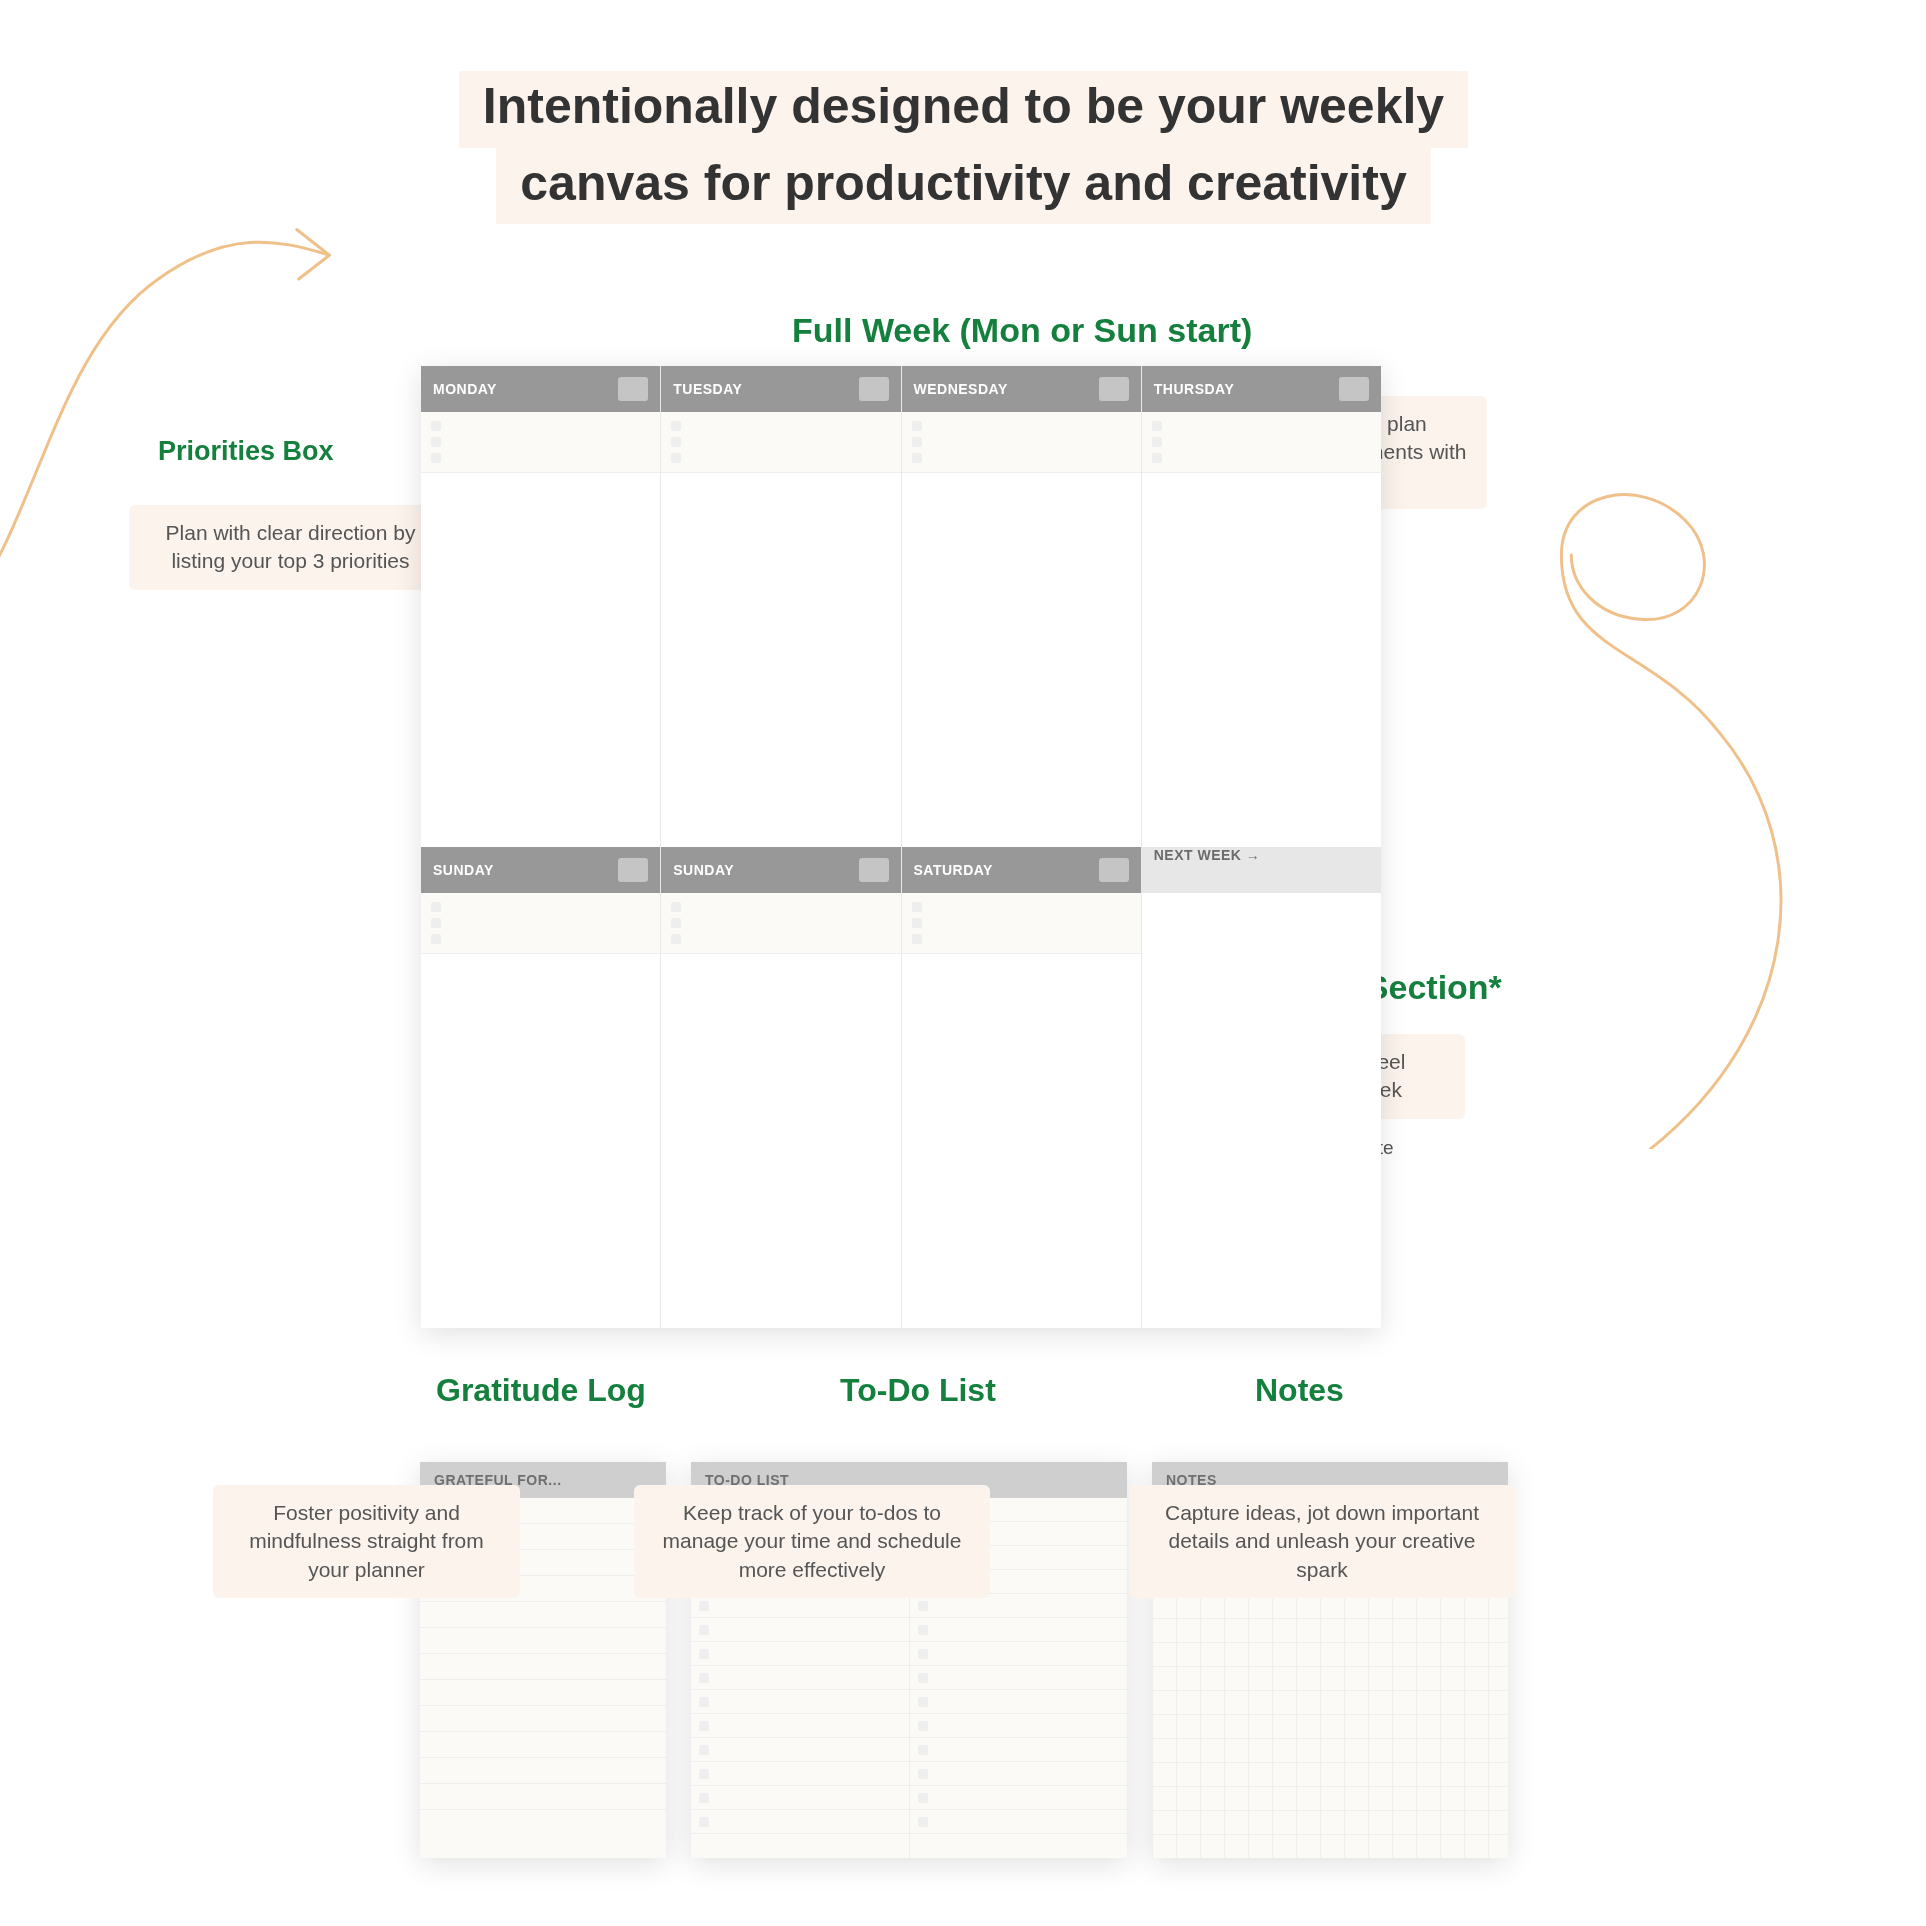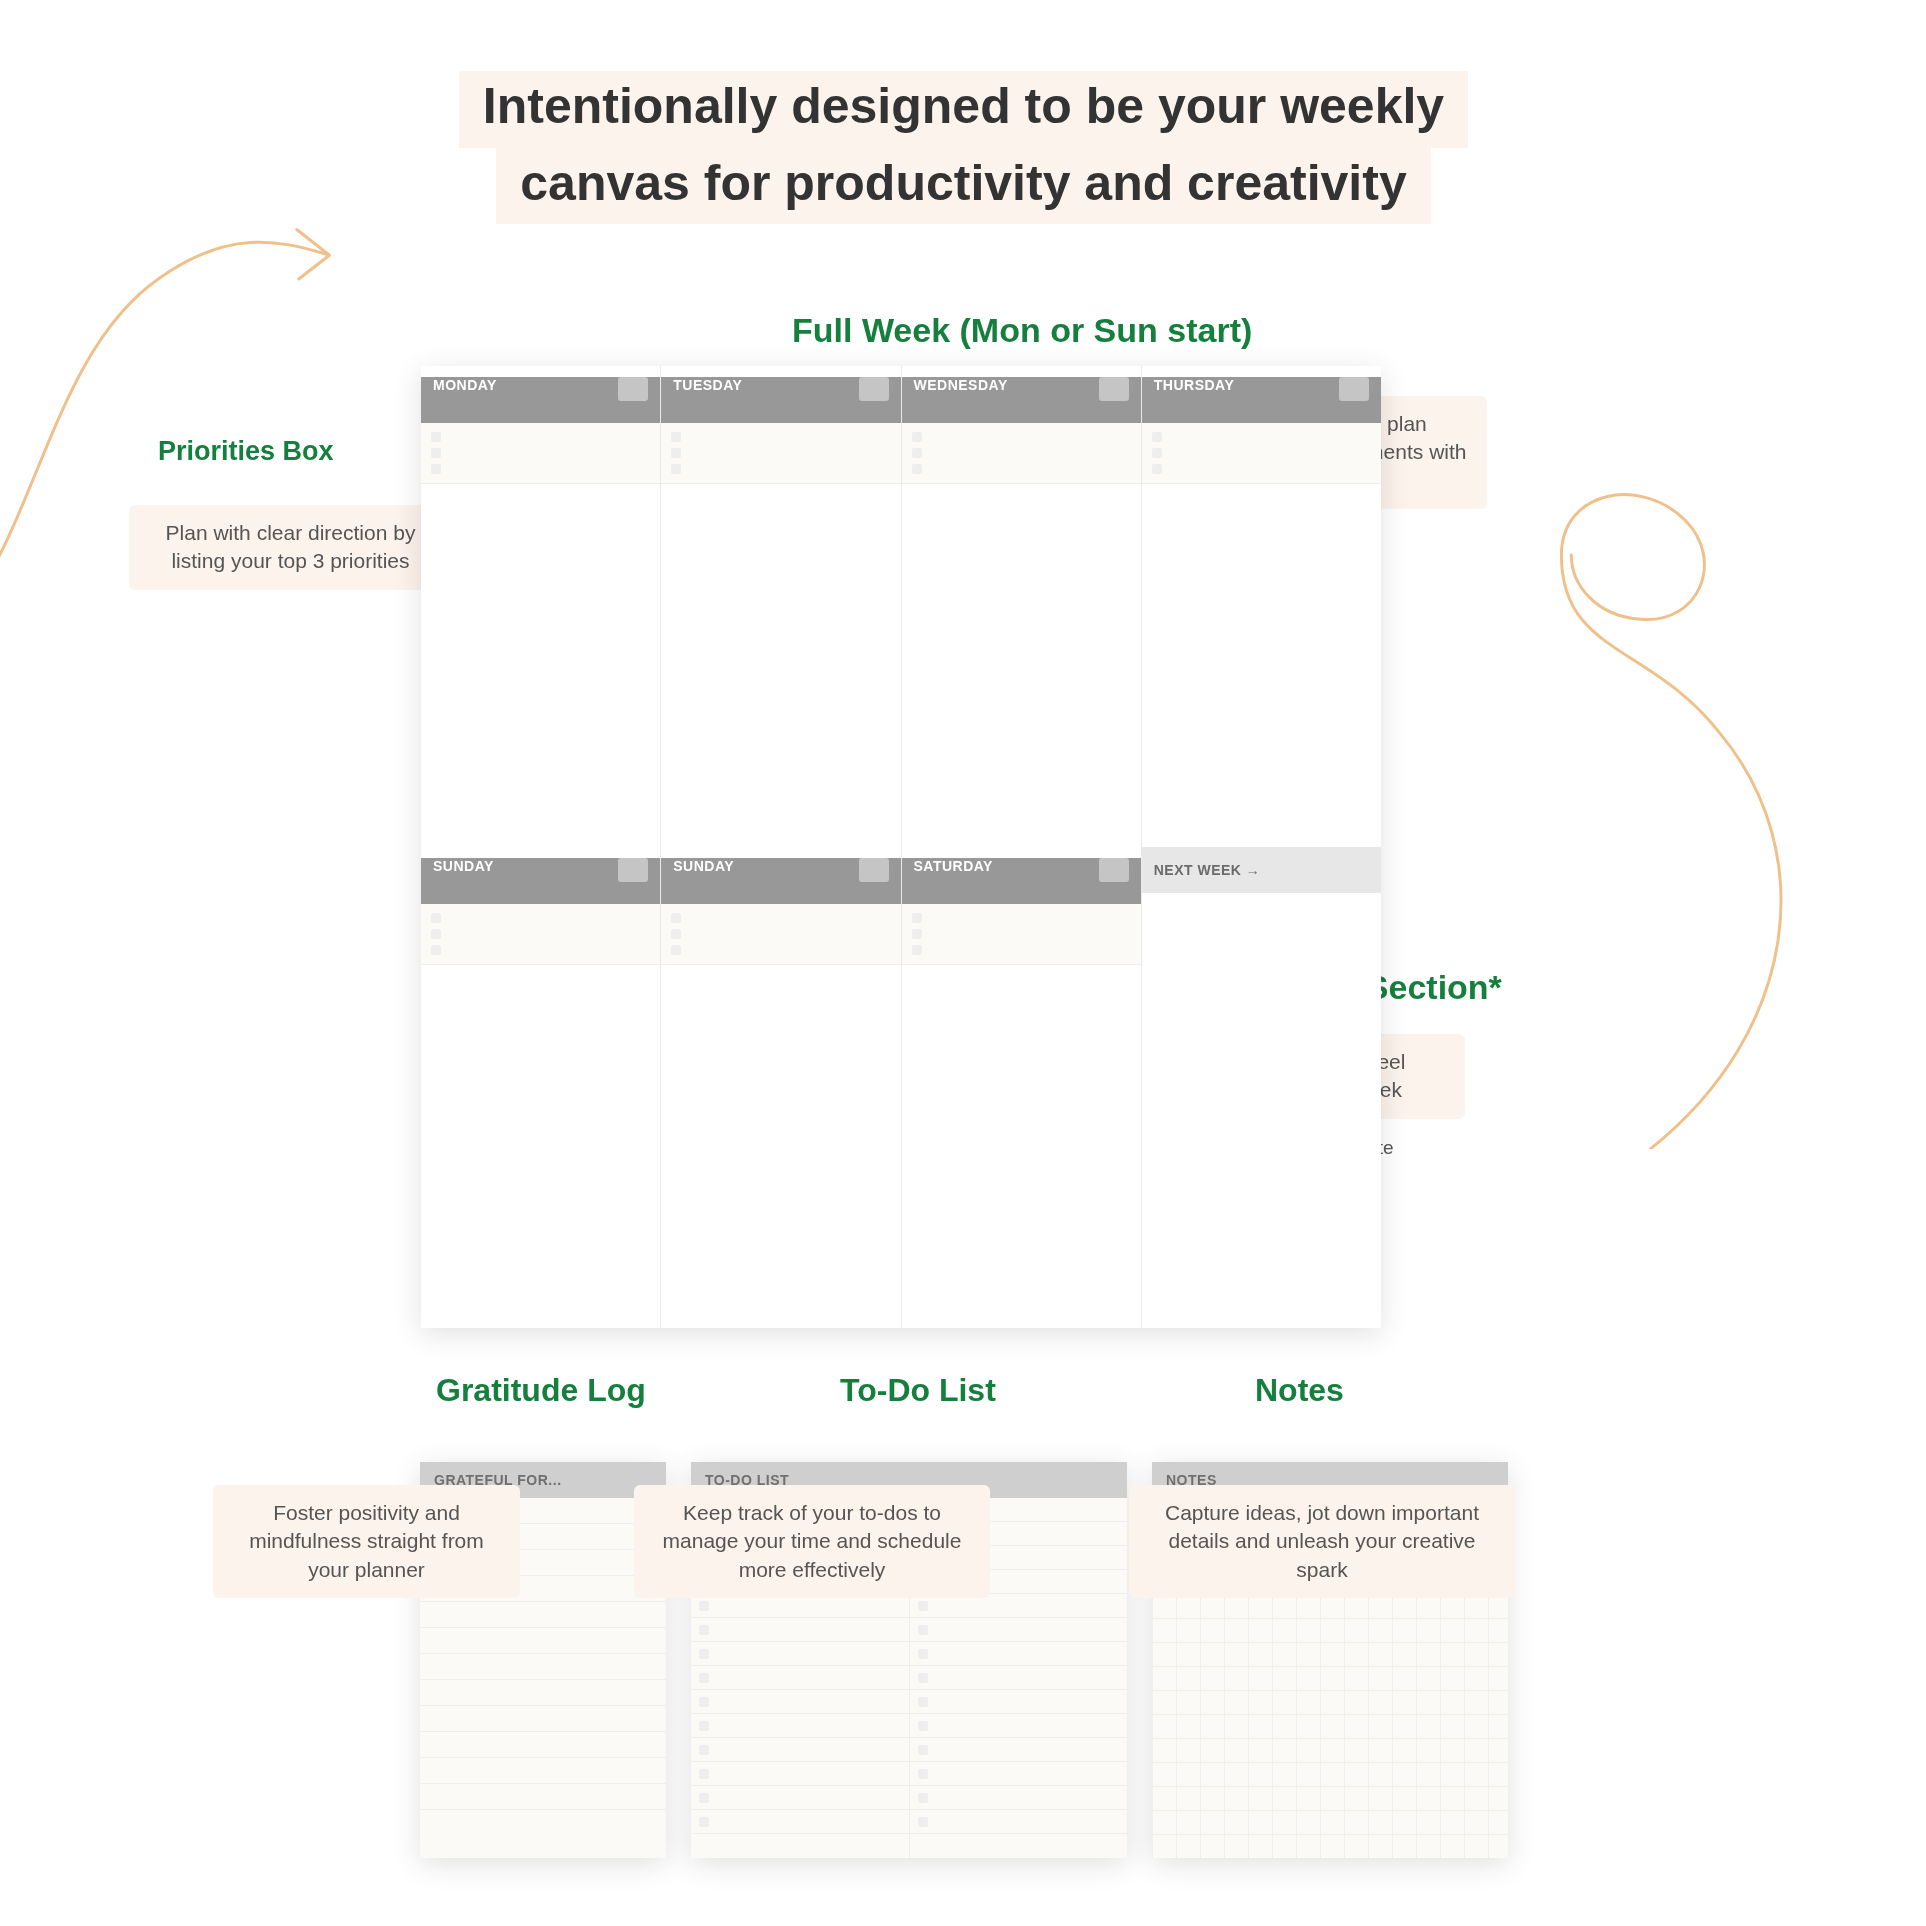--- a/index.html
+++ b/index.html
@@ -23,27 +23,27 @@
 
   
   .asterisk-note { position: absolute; font-size: 19px; color: #555; }
   .asterisk-note .ast { color: #E78A1F; }
 
   
   .planner { position: absolute; left: 421px; top: 366px; width: 960px; height: 962px; background: #fff; box-shadow: 0 6px 28px rgba(0,0,0,0.12); }
   .planner .week-row { display: flex; height: 481px; }
   .day-col { flex: 1 1 0; border-right: 1px solid #e9e9e9; display: flex; flex-direction: column; }
   .day-col:last-child { border-right: none; }
-  .day-head { background: #989898; height: 46px; display: flex; justify-content: space-between; padding: 0 12px; color: #fff; font-size: 14px; font-weight: 700; letter-spacing: 0.5px; margin-top: 11px; }
+  .day-head { background: #989898; height: 46px; display: flex; align-items: center; justify-content: space-between; padding: 0 12px; color: #fff; font-size: 14px; font-weight: 700; letter-spacing: 0.5px; }
   .date-box { width: 30px; height: 24px; background: #c5c5c5; border-radius: 3px; }
   .prio-zone { background: #fbfaf7; padding: 6px 10px 6px 10px; border-bottom: 1px solid #eee; }
   .prio-row { display: flex; align-items: center; gap: 8px; padding: 3px 0; }
   .chk { width: 10px; height: 10px; background: #eeeeee; border-radius: 2px; flex: 0 0 10px; }
   .day-body { flex: 1; }
-  .nextweek-head { background: #e7e7e7; color: #6b6b6b; height: 46px; display: flex; align-items: center; padding: 0 12px; font-size: 14px; font-weight: 700; letter-spacing: 0.5px; }
+  .nextweek-head { background: #e7e7e7; color: #6b6b6b; height: 46px; display: flex; align-items: flex-start; padding: 0 12px; font-size: 14px; font-weight: 700; letter-spacing: 0.5px; }
 
   
   .card { position: absolute; background: #fff; box-shadow: 0 6px 28px rgba(0,0,0,0.12); display: flex; flex-direction: column; margin-top: 36px; }
   .card-head { background: #cfcfcf; color: #6f6f6f; font-size: 14px; font-weight: 700; letter-spacing: 0.5px; padding: 10px 14px; }
   .card-body { flex: 1; background: #fbfaf7; position: relative; }
   .todo-body { display: flex; background: #fff; }
   .todo-col { flex: 1; border-right: 1px solid #eee; background: #fbfaf7; }
   .todo-col:last-child { border-right: none; }
   .todo-col .row { height: 24px; border-bottom: 1px solid #eee; display: flex; align-items: center; padding: 0 8px; }
   .todo-col .row .chk { width:10px; height:10px; }

